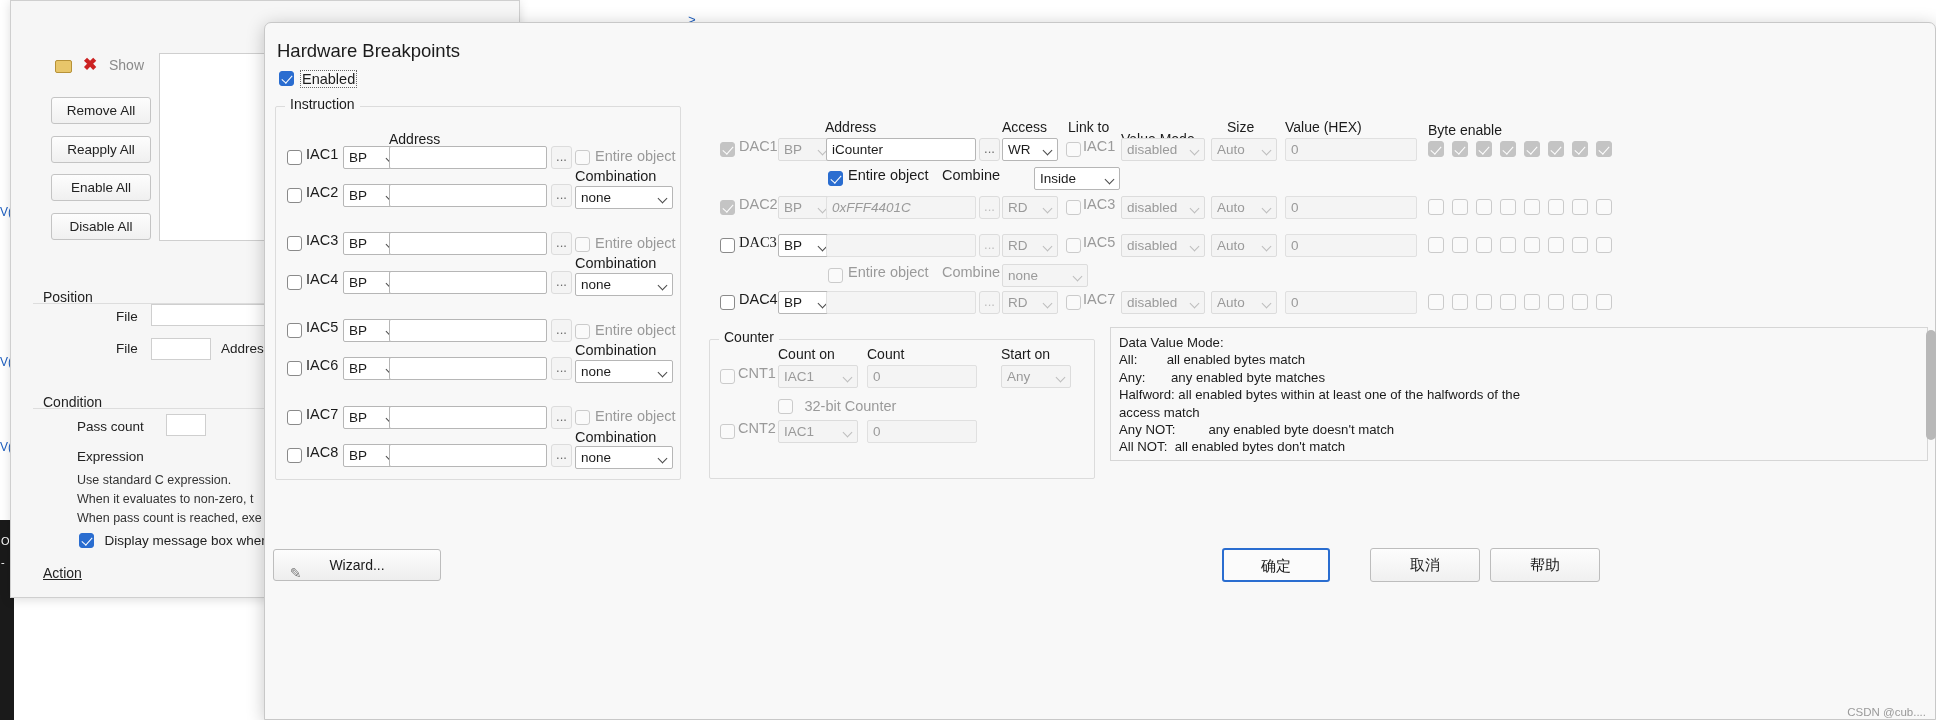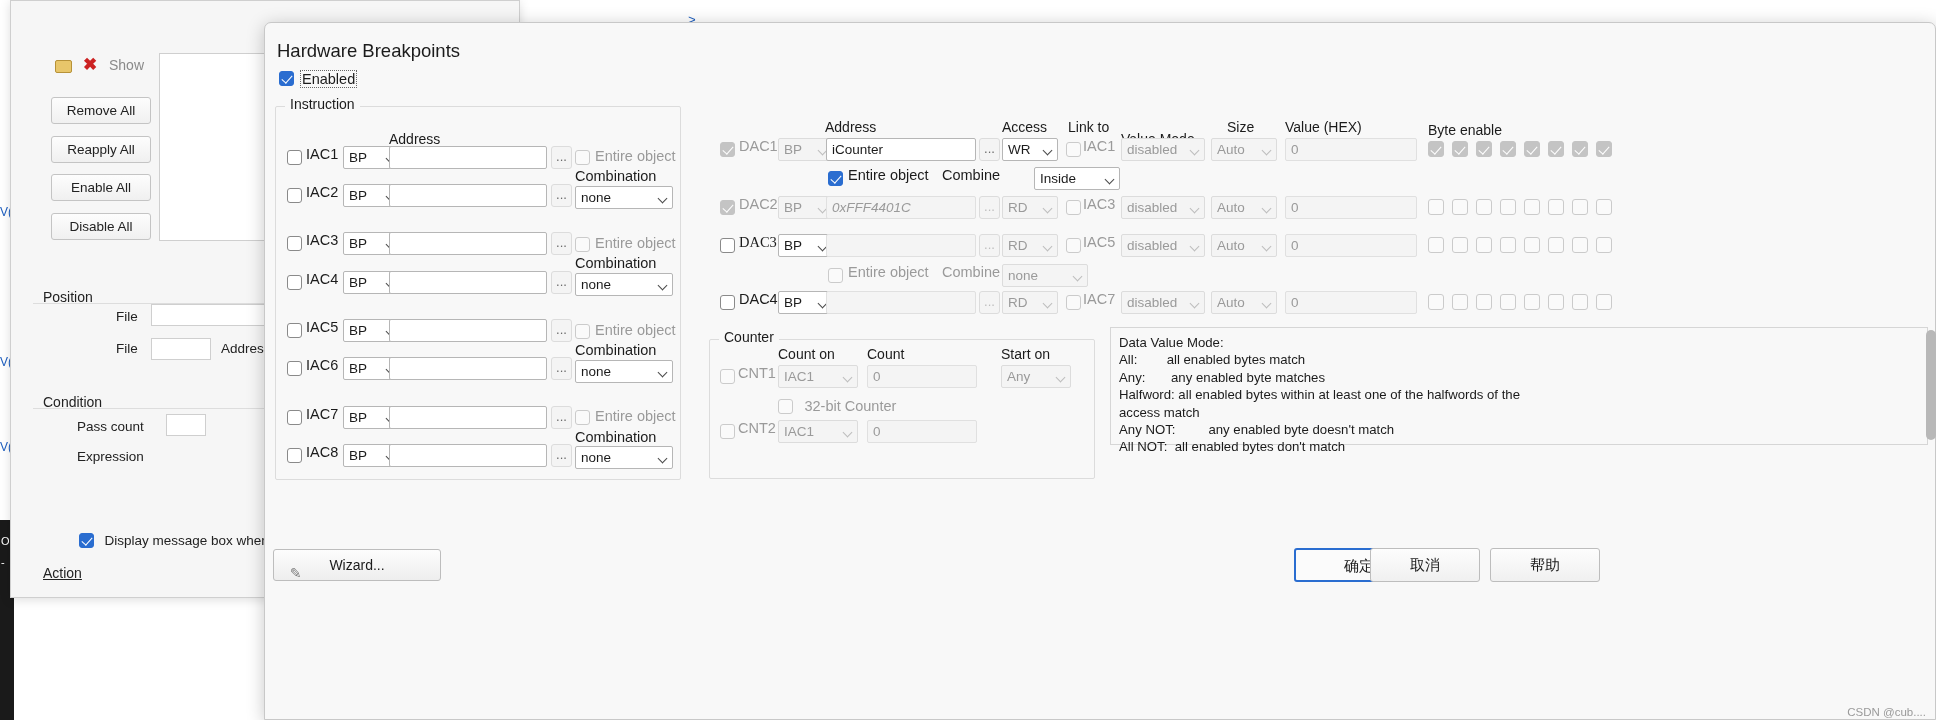--- a/index.html
+++ b/index.html
@@ -171,21 +171,21 @@
   .byte-cb.on { background:#c4c4c4; border-color:#c4c4c4; }
   .byte-cb.on::after {
     content:""; position:absolute; left:4px; top:2px;
     width:5px; height:9px; border:solid #ffffff;
     border-width:0 1.7px 1.7px 0; transform: rotate(42deg);
   }
 
   
   #help-panel {
     position:absolute; left: 845px; top: 304px;
-    width: 818px; height: 118px;
+    width: 818px; height: 134px;
     border:1px solid #d6d6d6; background:#f8f8f8;
   }
   #help-text {
     position:absolute; left: 8px; top: 6px;
     font-size: 13.2px; color:#1b1b1b; line-height:17.4px;
     white-space: pre;
   }
 
   
   #vscroll {
@@ -203,21 +203,21 @@
   #wizard-pencil {
     position:absolute; left: 14px; top: 8px; width:15px; height:15px;
     color:#7a7a7a; font-size:14px;
   }
   .dlg-btn {
     position:absolute; top: 525px; height: 34px;
     border-radius:3px; font-size:15px; text-align:center; line-height:32px;
     background: linear-gradient(#fdfdfd,#f0f0f0);
     border:1px solid #bdbdbd; color:#1b1b1b;
   }
-  #ok-btn { left: 1029px; width: 130px; border:2px solid #2a6dd0; background:#fbfbfb; }
+  #ok-btn { left: 957px; width: 108px; border:2px solid #2a6dd0; background:#fbfbfb; }
   #cancel-btn { left: 1105px; width: 110px; }
   #help-btn { left: 1225px; width: 110px; }
 
   #watermark {
     position:absolute; right: 10px; bottom: 2px;
     font-size: 11.5px; color:#9a9a9a;
   }
 </style>
 </head>
 <body>
@@ -267,20 +267,23 @@
   <div class="exec-field" style="left:140px; top:303px; width:350px;"></div>
   <div class="small-lbl" style="left:105px; top:340px;">File</div>
   <div class="exec-field" style="left:140px; top:337px; width:60px;"></div>
   <div class="small-lbl" style="left:210px; top:340px;">Addres</div>
 
   <div class="grp-label" style="left:32px; top:393px;">Condition</div>
   <div class="grp-box" style="left:22px; top:407px; width:470px; height:1px;"></div>
   <div class="small-lbl" style="left:66px; top:418px;">Pass count</div>
   <div class="exec-field" style="left:155px; top:413px; width:40px;"></div>
   <div class="small-lbl" style="left:66px; top:448px;">Expression</div>
+  <div class="exec-hint" style="left:66px; top:470px;">Use standard C expression.
+When it evaluates to non-zero, t
+When pass count is reached, exe</div>
   <div style="position:absolute; left:68px; top:530px;">
     <span class="cb checked"></span>
     <span style="margin-left:6px; font-size:13.5px; color:#222;">Display message box when a</span>
   </div>
   <div class="grp-label" style="left:32px; top:564px;text-decoration:underline;">Action</div>
 </div>
 
 <div id="hw-dlg">
 
   <div id="hw-title">Hardware Breakpoints</div>

